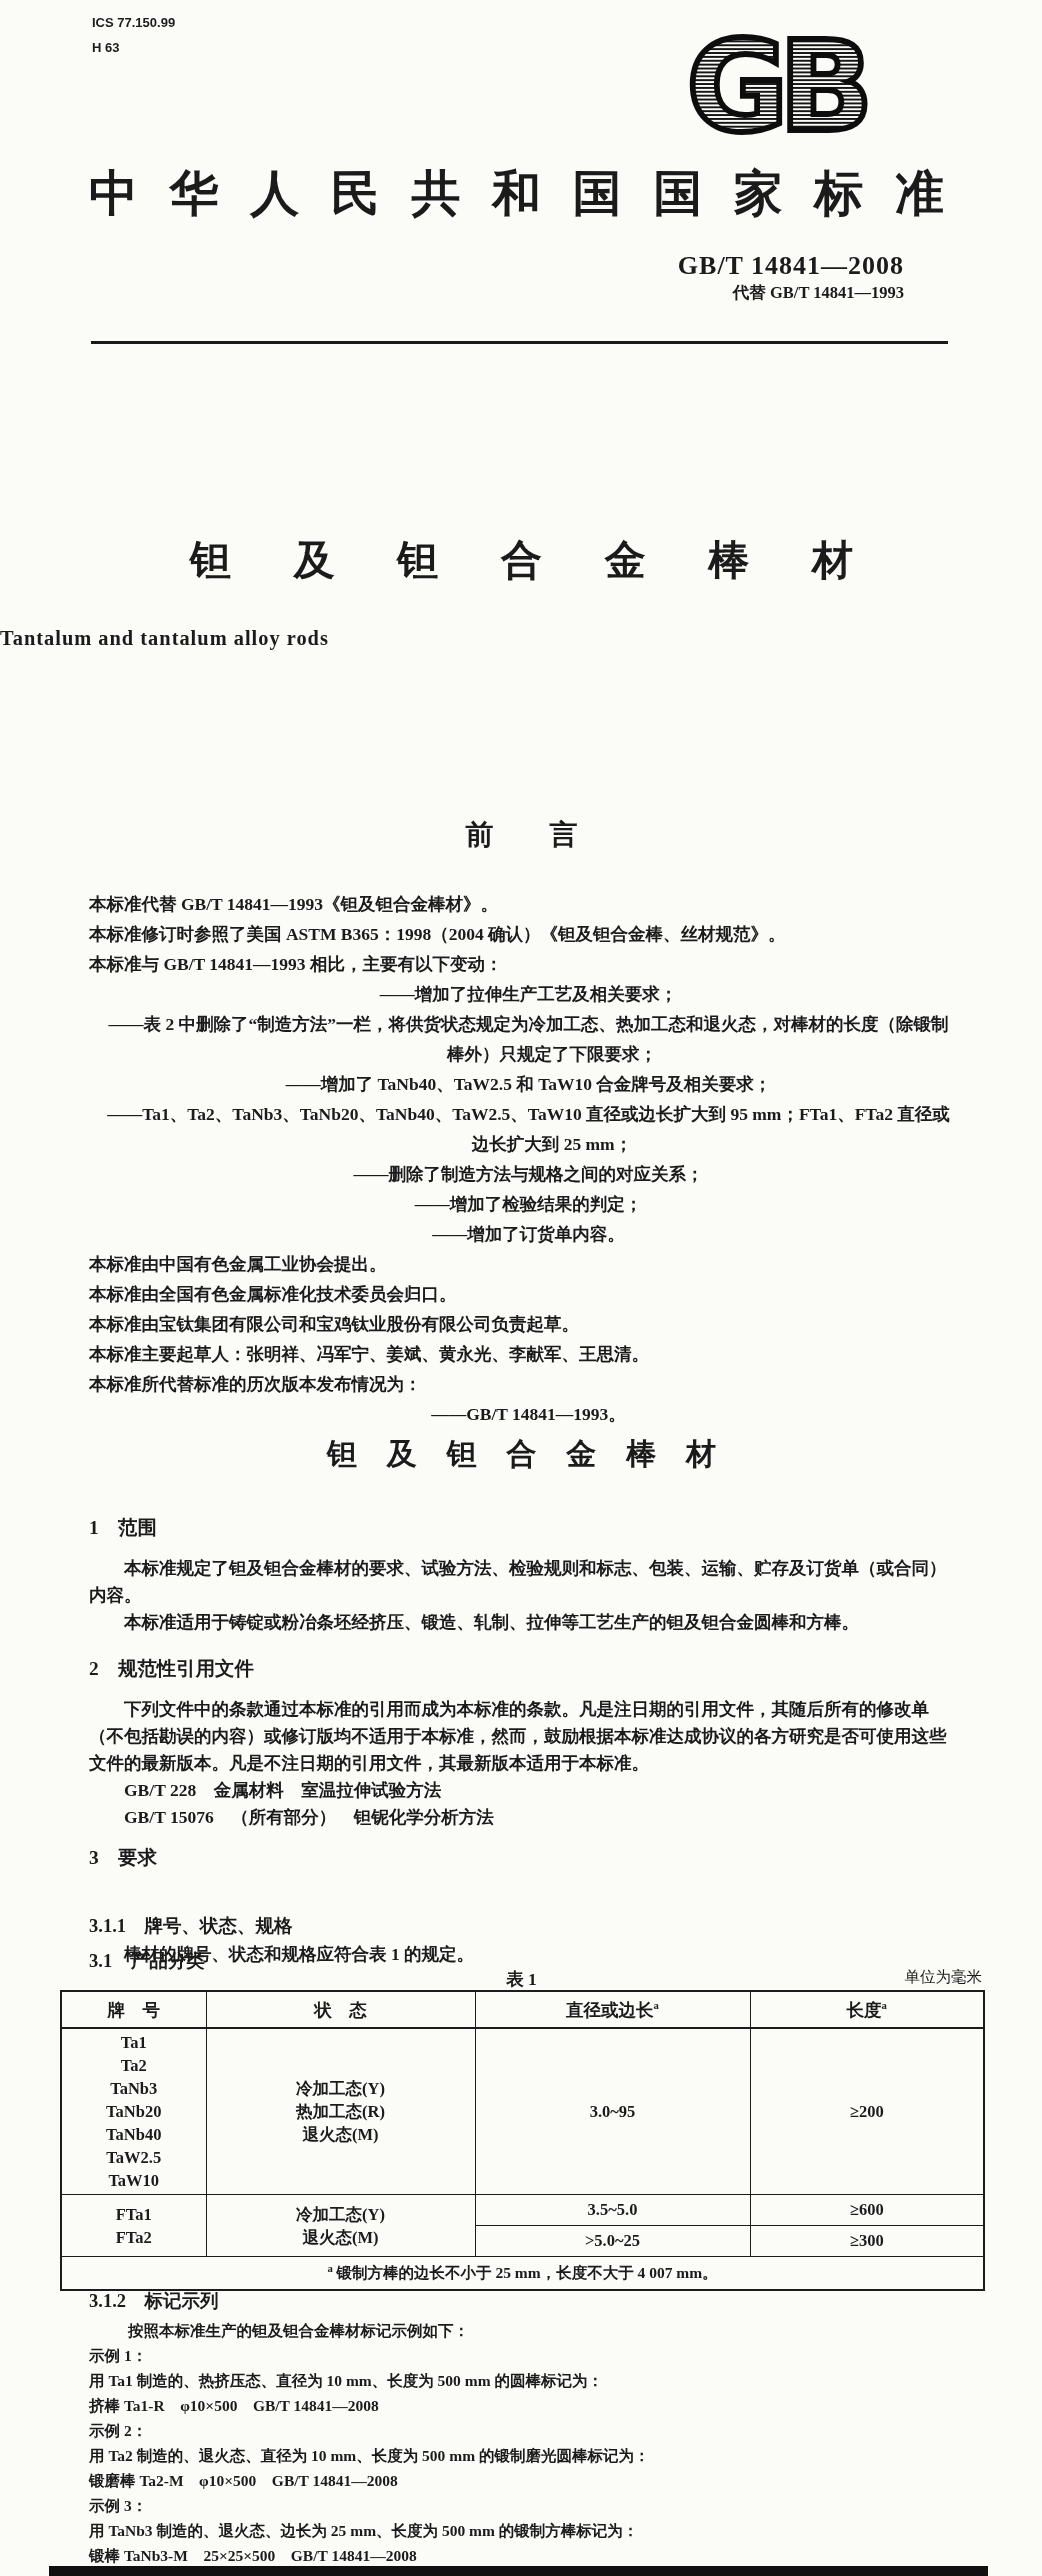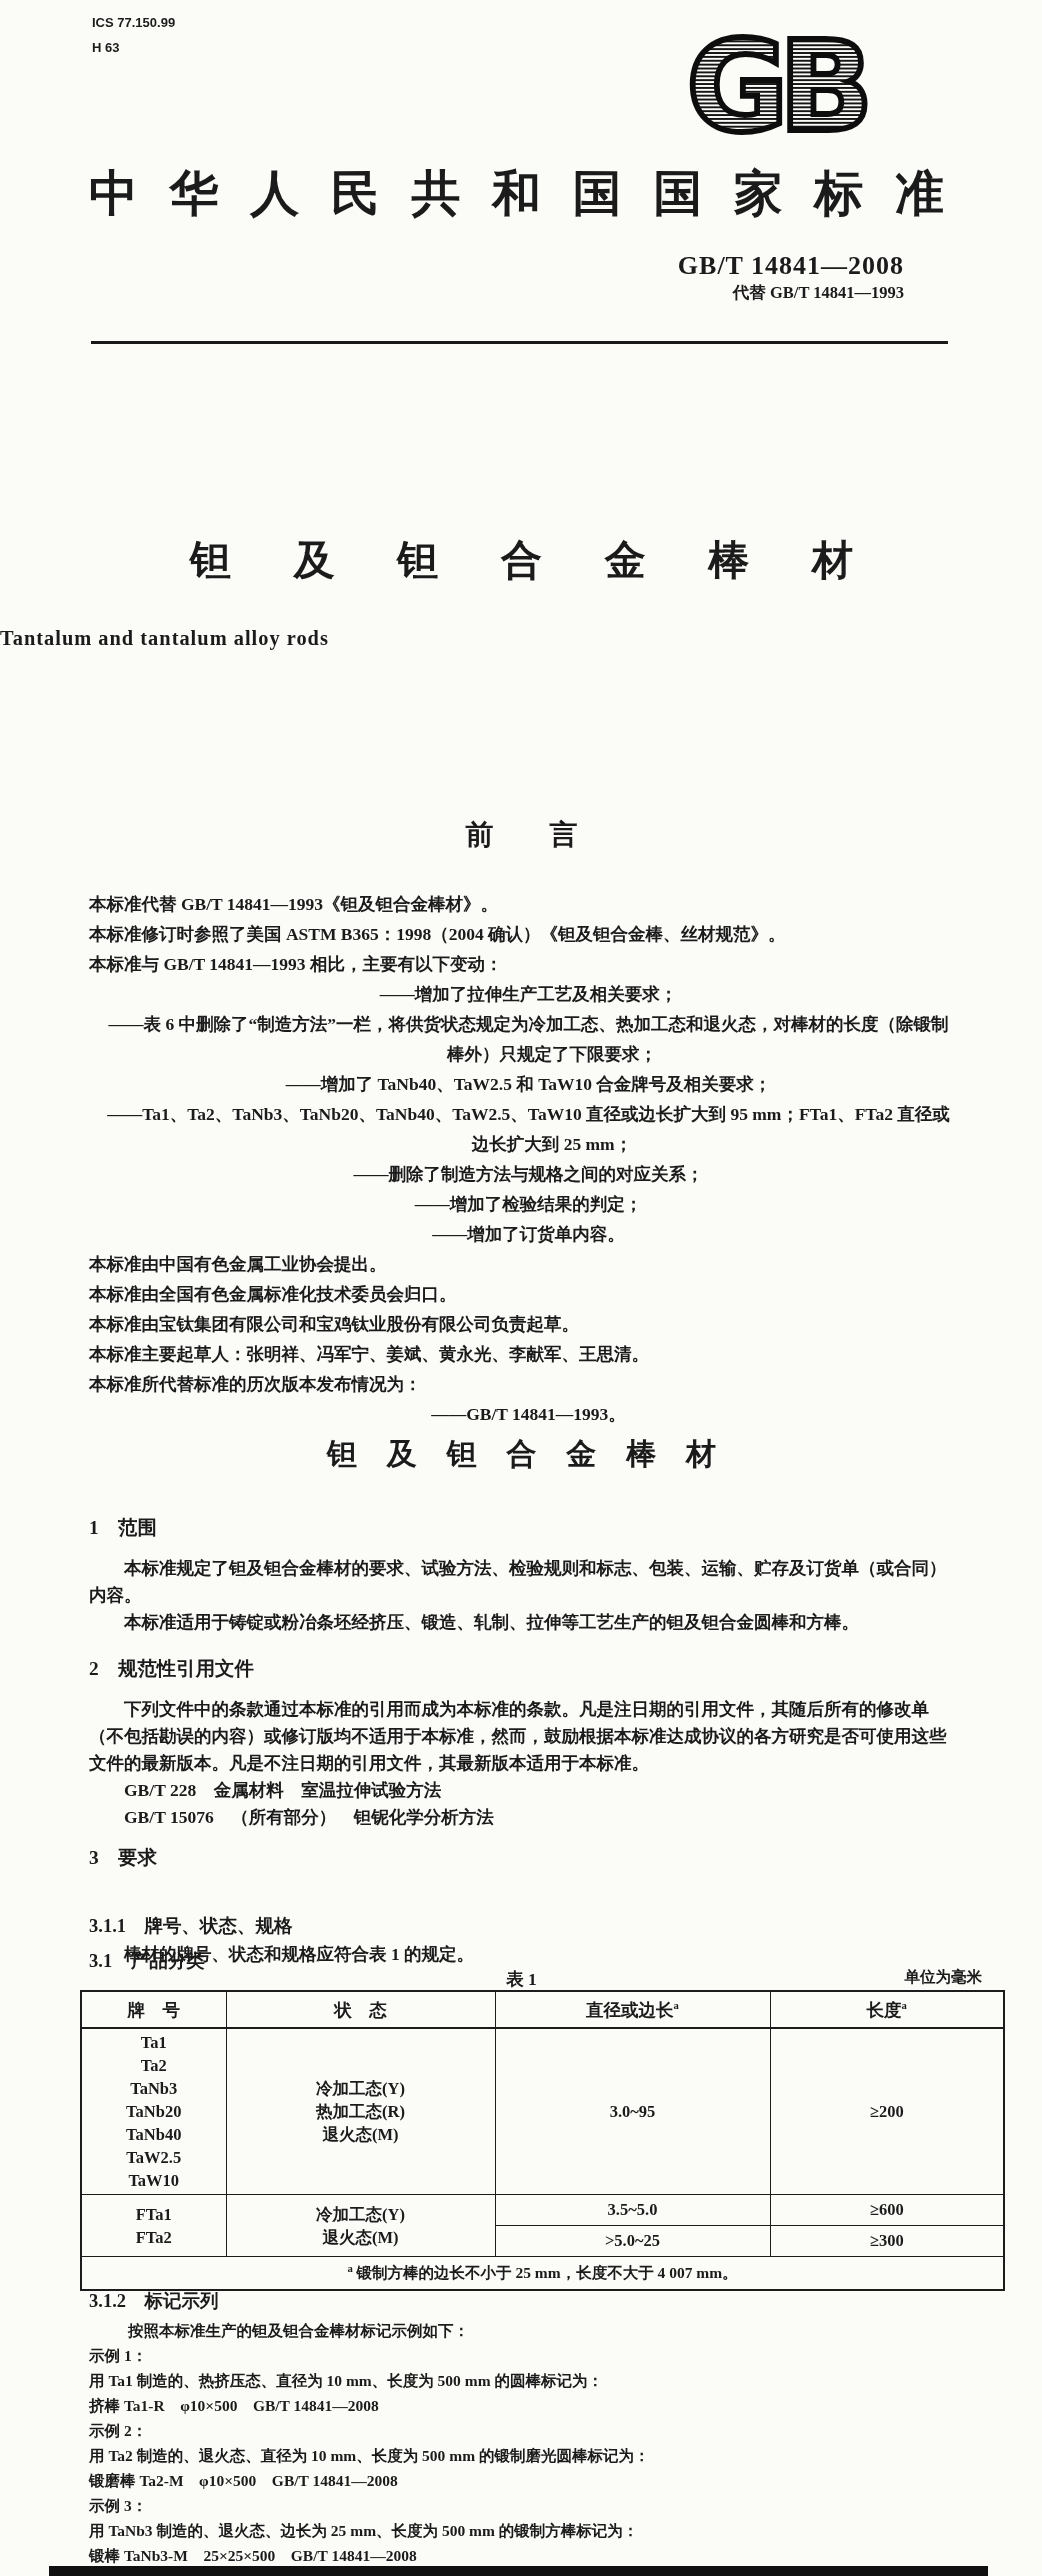--- a/index.html
+++ b/index.html
@@ -45,25 +45,25 @@
   .sec-h{position:absolute;left:89px;font-weight:bold;font-size:19.4px;line-height:23px;}
   .sec-h.small{font-size:18.5px;}
   .flow{position:absolute;left:89px;width:868px;font-weight:bold;font-size:17.5px;}
   .flow p{margin:0;text-indent:35px;}
   #sec1-body{top:1555px;line-height:27px;}
   #sec2-body{top:1696px;line-height:27px;}
   .ref-line{text-indent:35px;}
   #sec311-p{top:1942px;line-height:25px;}
   
   .table-cap{position:absolute;left:0;top:1967px;width:100%;text-align:center;font-weight:bold;font-size:17.5px;}
-  .unit-note{position:absolute;right:61px;top:1967px;font-weight:bold;font-size:15.5px;}
+  .unit-note{position:absolute;right:61px;top:1967px;font-weight:normal;font-size:15.5px;}
   table.t1{
     position:absolute;left:60px;top:1990px;width:923px;
     border-collapse:collapse;table-layout:fixed;
-    font-size:16.5px;font-weight:bold;margin-left:20px;
+    font-size:16.5px;font-weight:bold;
   }
   table.t1 col.c1{width:145px;} table.t1 col.c2{width:269px;}
   table.t1 col.c3{width:275px;} table.t1 col.c4{width:234px;}
   table.t1 th,table.t1 td{border:1.5px solid #1c1c1c;text-align:center;vertical-align:middle;padding:0;}
   table.t1{border:2.4px solid #1c1c1c;}
   table.t1 th{height:35px;font-size:17.5px;border-bottom:2.4px solid #1c1c1c;}
   .grade-line,.state-line{line-height:23px;font-weight:bold;}
   td.tall{height:165px;}
   td.sub{height:30px;}
   td.footnote{height:32px;text-align:left;padding-left:73px;font-size:15.5px;}
@@ -129,21 +129,21 @@
     </div>
   <div class="en-title">Tantalum and tantalum alloy rods</div>
 
   <div class="foreword-heading">前　　言</div>
   <div class="foreword-body">
 
   <div class="para">本标准代替 GB/T 14841—1993《钽及钽合金棒材》。</div>
       <div class="para">本标准修订时参照了美国 ASTM B365：1998（2004 确认）《钽及钽合金棒、丝材规范》。</div>
       <div class="para">本标准与 GB/T 14841—1993 相比，主要有以下变动：</div>
       <div class="dash">——增加了拉伸生产工艺及相关要求；</div>
-      <div class="dash">——表 6 中删除了“制造方法”一栏，将供货状态规定为冷加工态、热加工态和退火态，对棒材的长度（除锻制棒外）只规定了下限要求；</div>
+      <div class="dash">——表 2 中删除了“制造方法”一栏，将供货状态规定为冷加工态、热加工态和退火态，对棒材的长度（除锻制棒外）只规定了下限要求；</div>
       <div class="dash">——增加了 TaNb40、TaW2.5 和 TaW10 合金牌号及相关要求；</div>
       <div class="dash">——Ta1、Ta2、TaNb3、TaNb20、TaNb40、TaW2.5、TaW10 直径或边长扩大到 95 mm；FTa1、FTa2 直径或边长扩大到 25 mm；</div>
       <div class="dash">——删除了制造方法与规格之间的对应关系；</div>
       <div class="dash">——增加了检验结果的判定；</div>
       <div class="dash">——增加了订货单内容。</div>
       <div class="para">本标准由中国有色金属工业协会提出。</div>
       <div class="para">本标准由全国有色金属标准化技术委员会归口。</div>
       <div class="para">本标准由宝钛集团有限公司和宝鸡钛业股份有限公司负责起草。</div>
       <div class="para">本标准主要起草人：张明祥、冯军宁、姜斌、黄永光、李献军、王思清。</div>
       <div class="para">本标准所代替标准的历次版本发布情况为：</div>

